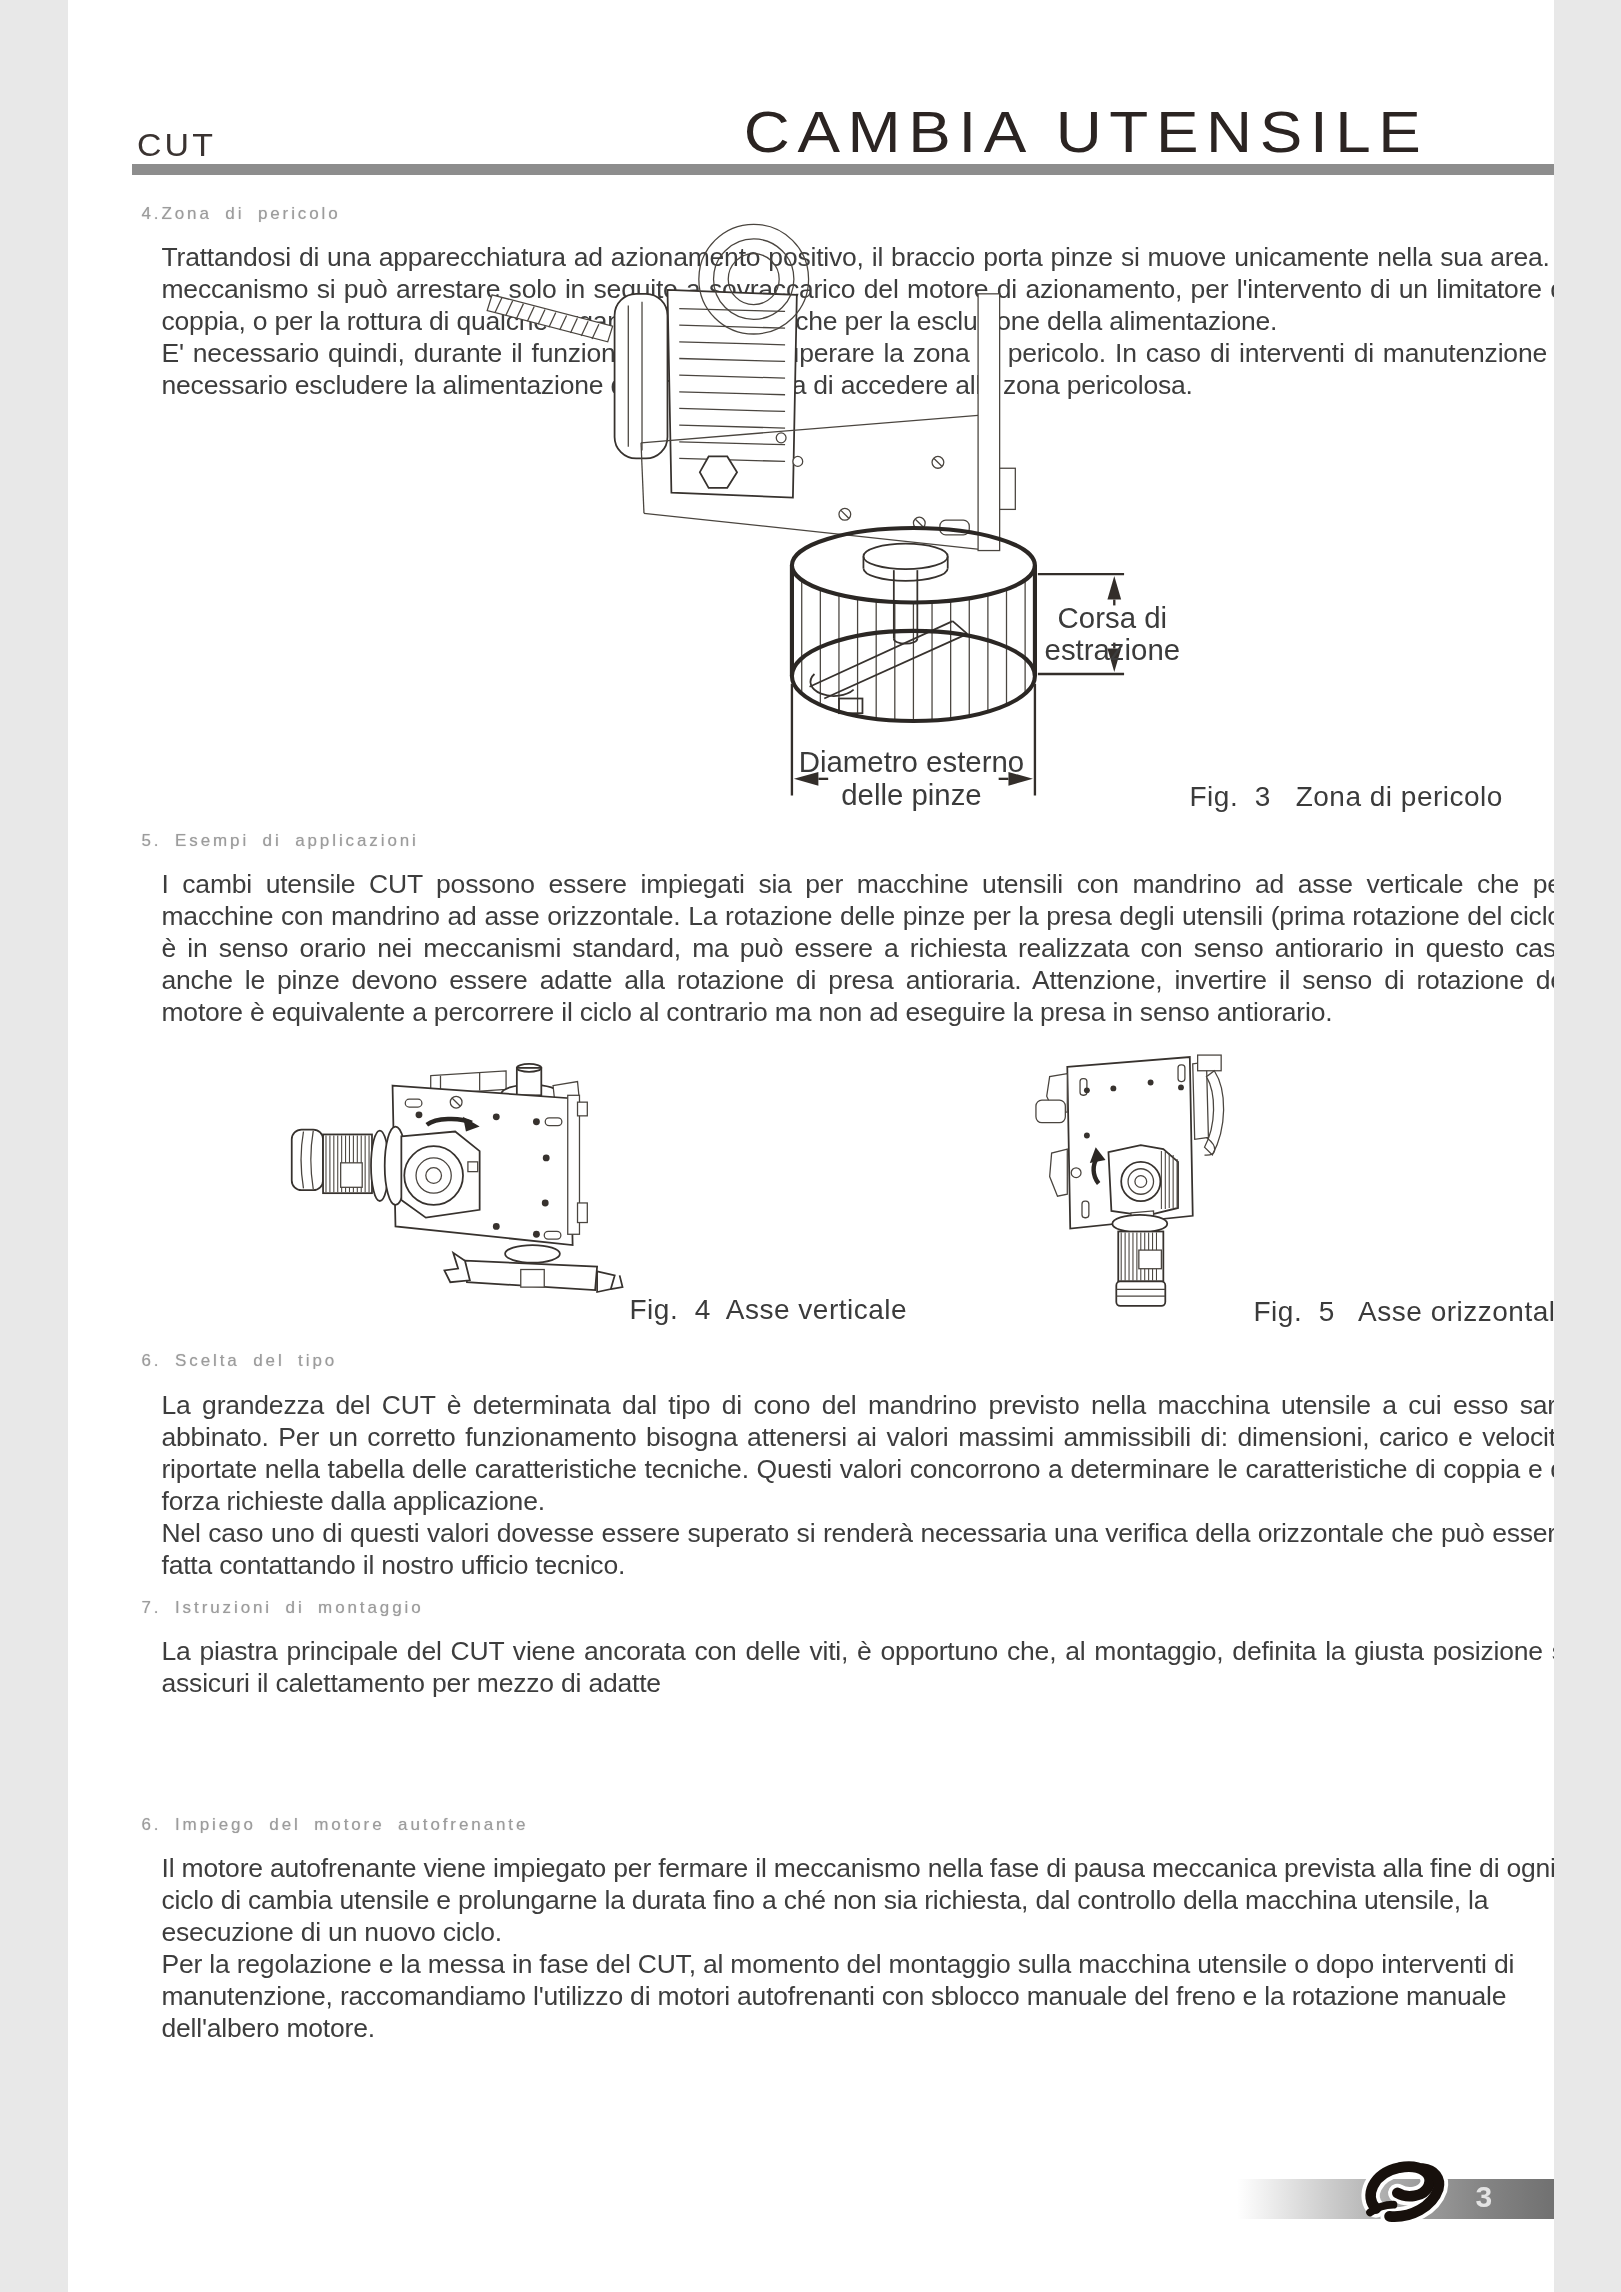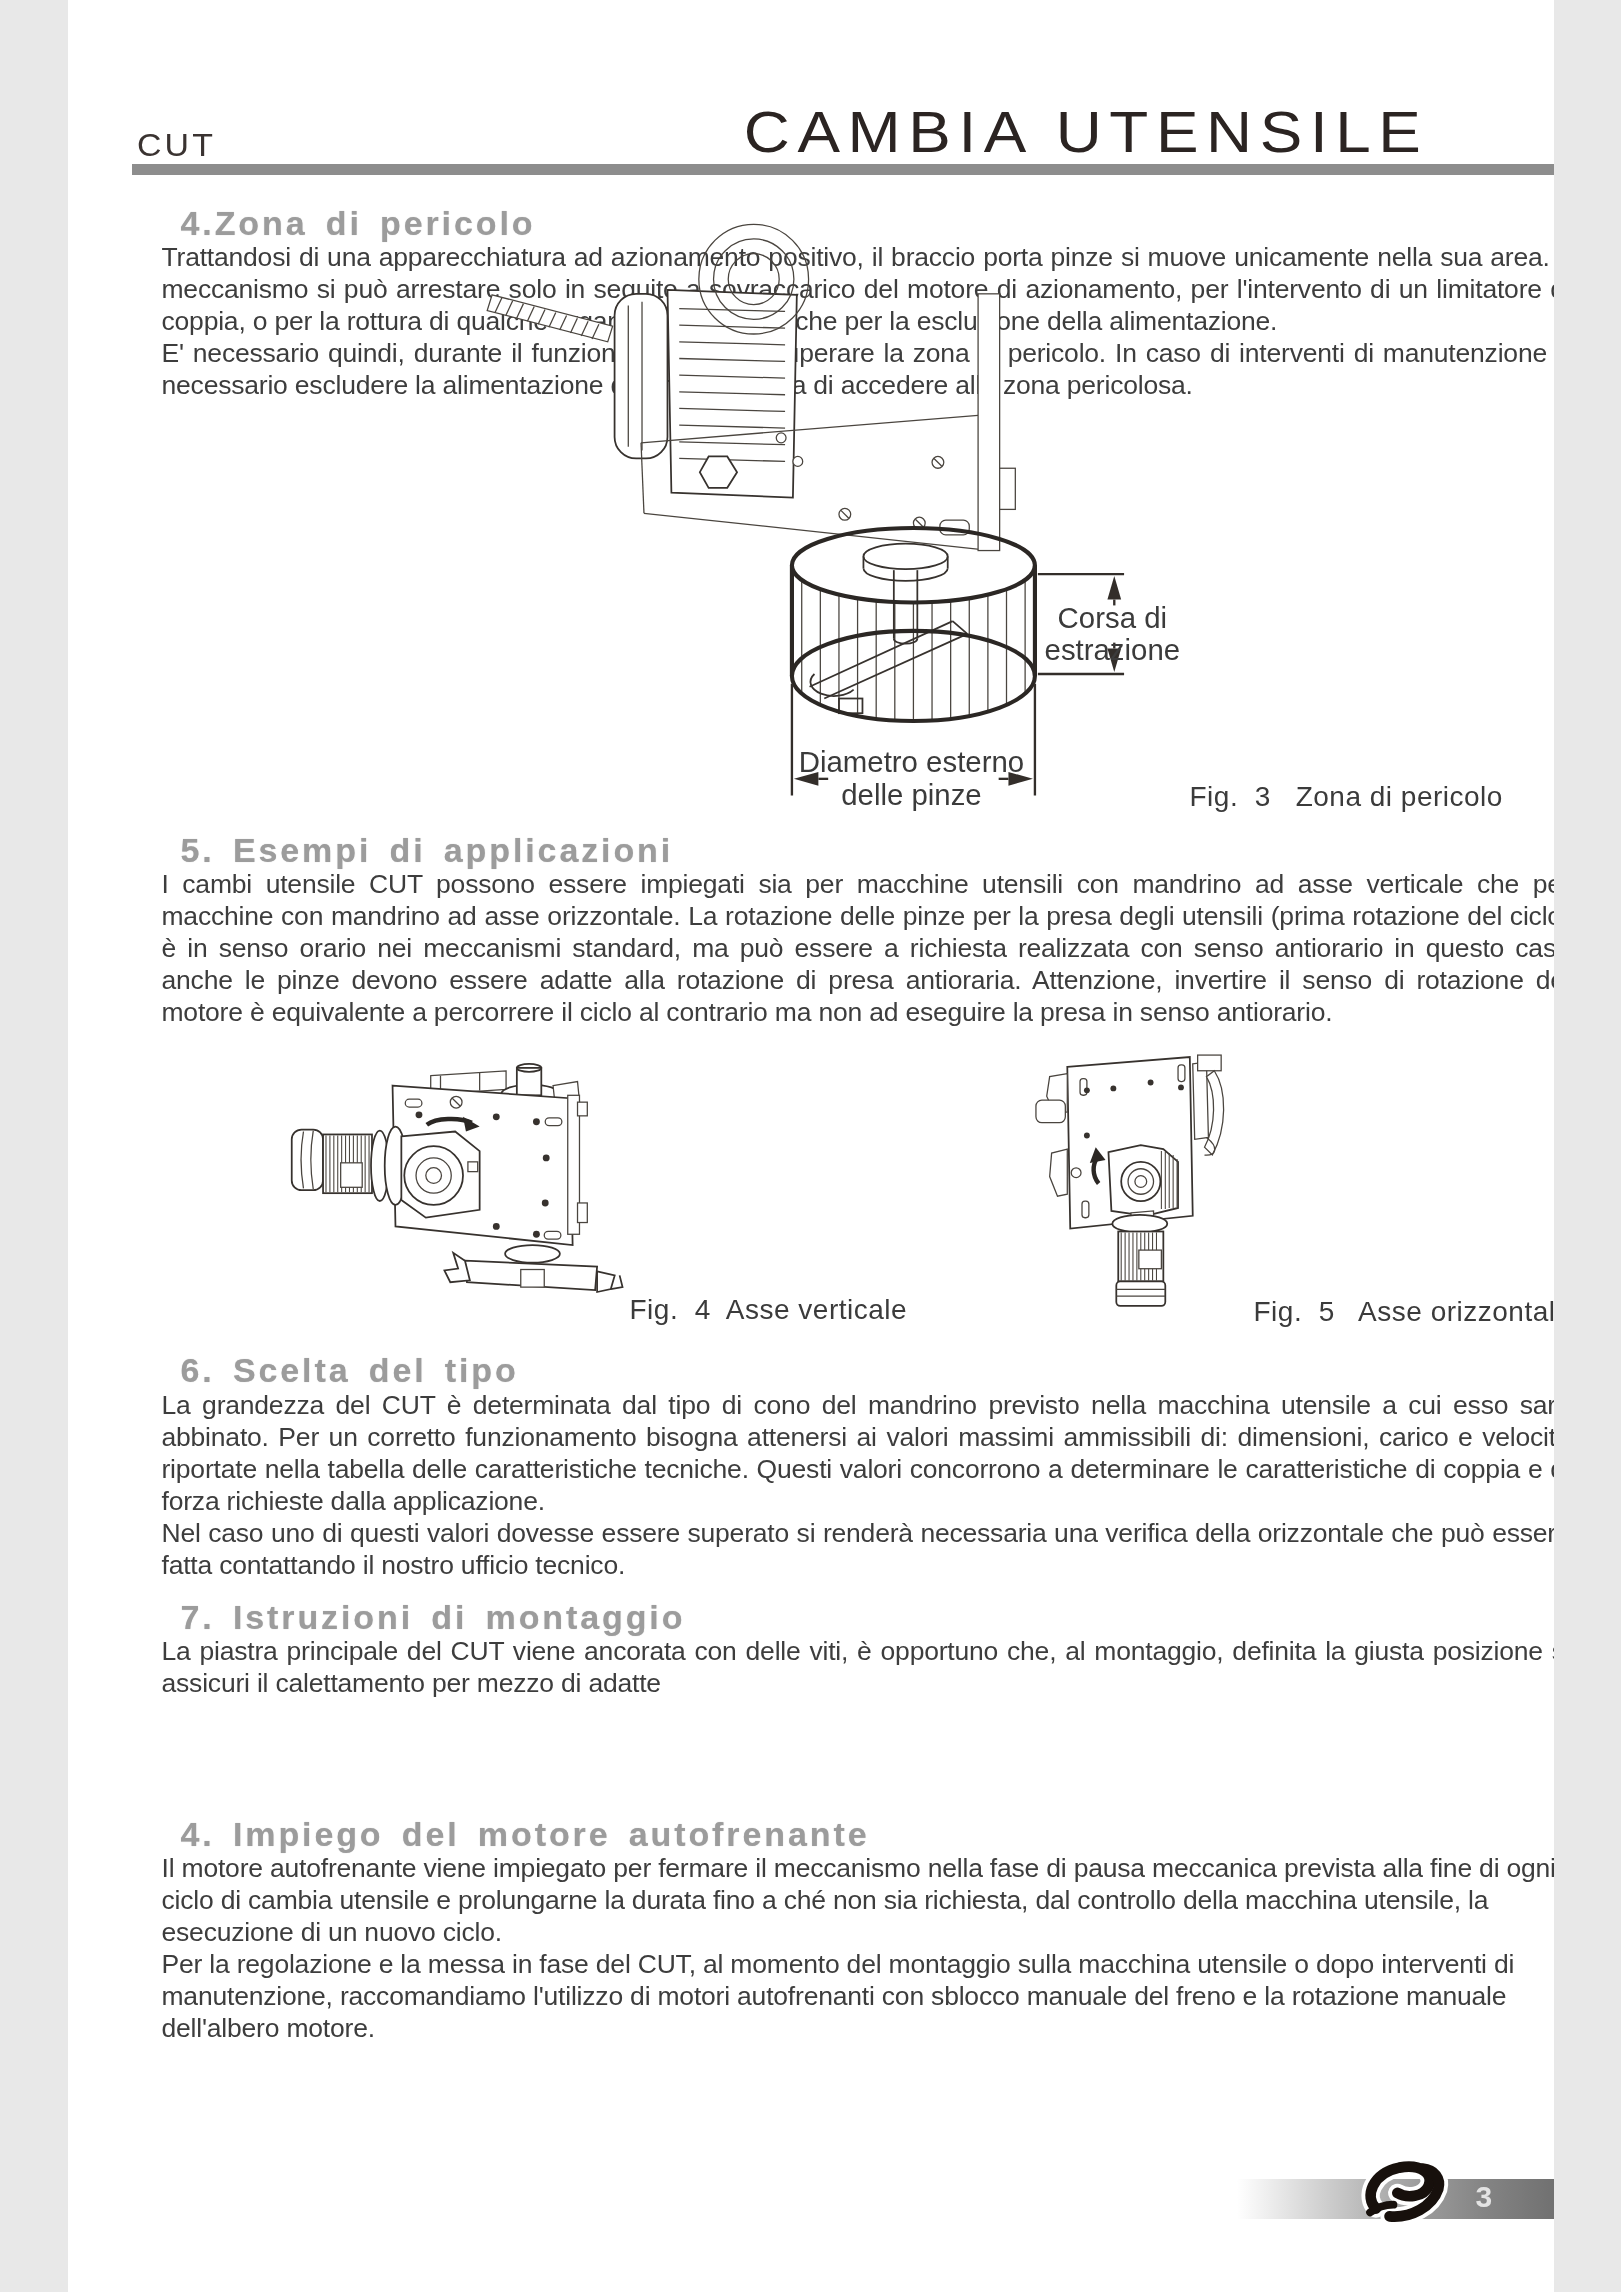--- a/index.html
+++ b/index.html
@@ -15,24 +15,23 @@
   }
   .doc-title{
     position:absolute;right:125px;top:98px;font-size:58px;letter-spacing:6.9px;
     color:#2b2422;font-weight:400;transform:scaleX(1.10);transform-origin:right top;white-space:pre;
   }
   .header-rule{
     position:absolute;left:64px;top:164px;width:1433px;height:10.8px;background:#8d8d8d;
   }
   
   .h-sec{
-    position:absolute;left:74px;font-size:34px;font-weight:bold;color:#9c9c9c;
+    position:absolute;left:74px;font-size:17px;font-weight:normal;color:#9c9c9c;
     letter-spacing:2.9px;word-spacing:5.9px;white-space:pre;
     text-shadow:0 0 1px #bdbdbd;
-    margin-left:39px;
   }
   
   .para-block{position:absolute;left:94px;width:1409px;}
   .para-block p{
     margin:0;font-size:26.5px;line-height:32px;text-align:justify;
     color:#3d3d3d;letter-spacing:-0.2px;
   }
   .para-block.ragged p{text-align:left;}
   
   .fig-caption{
@@ -329,21 +328,21 @@
   <div class="para-block" style="top:1389px">
     <p>La grandezza del CUT è determinata dal tipo di cono del mandrino previsto nella macchina utensile a cui esso sarà abbinato. Per un corretto funzionamento bisogna attenersi ai valori massimi ammissibili di: dimensioni, carico e velocità riportate nella tabella delle caratteristiche tecniche. Questi valori concorrono a determinare le caratteristiche di coppia e di forza richieste dalla applicazione.</p>
     <p>Nel caso uno di questi valori dovesse essere superato si renderà necessaria una verifica della orizzontale che può essere fatta contattando il nostro ufficio tecnico.</p>
   </div>
 
   <div class="h-sec" style="top:1598px">7. Istruzioni di montaggio</div>
   <div class="para-block" style="top:1635px">
     <p>La piastra principale del CUT viene ancorata con delle viti, è opportuno che, al montaggio, definita la giusta posizione si assicuri il calettamento per mezzo di adatte</p>
   </div>
 
-  <div class="h-sec" style="top:1815px">4. Impiego del motore autofrenante</div>
+  <div class="h-sec" style="top:1815px">6. Impiego del motore autofrenante</div>
   <div class="para-block ragged" style="top:1852px">
     <p>Il motore autofrenante viene impiegato per fermare il meccanismo nella fase di pausa meccanica prevista alla fine di ogni ciclo di cambia utensile e prolungarne la durata fino a ché non sia richiesta, dal controllo della macchina utensile, la esecuzione di un nuovo ciclo.</p>
     <p>Per la regolazione e la messa in fase del CUT, al momento del montaggio sulla macchina utensile o dopo interventi di manutenzione, raccomandiamo l'utilizzo di motori autofrenanti con sblocco manuale del freno e la rotazione manuale dell'albero motore.</p>
   </div>
 
   <div class="footer-bar"></div>
   <svg class="logo-svg" width="108" height="74" viewBox="0 0 110 76">
     <g fill="none" stroke="#ffffff" stroke-width="19" stroke-linecap="round">
       <path d="M20,56 C8,44 16,20 44,14 C66,10 80,20 74,33 C69,44 52,46 42,40"></path>
       <path d="M34,64 C56,66 78,54 84,36 C87,25 80,16 68,15"></path>

